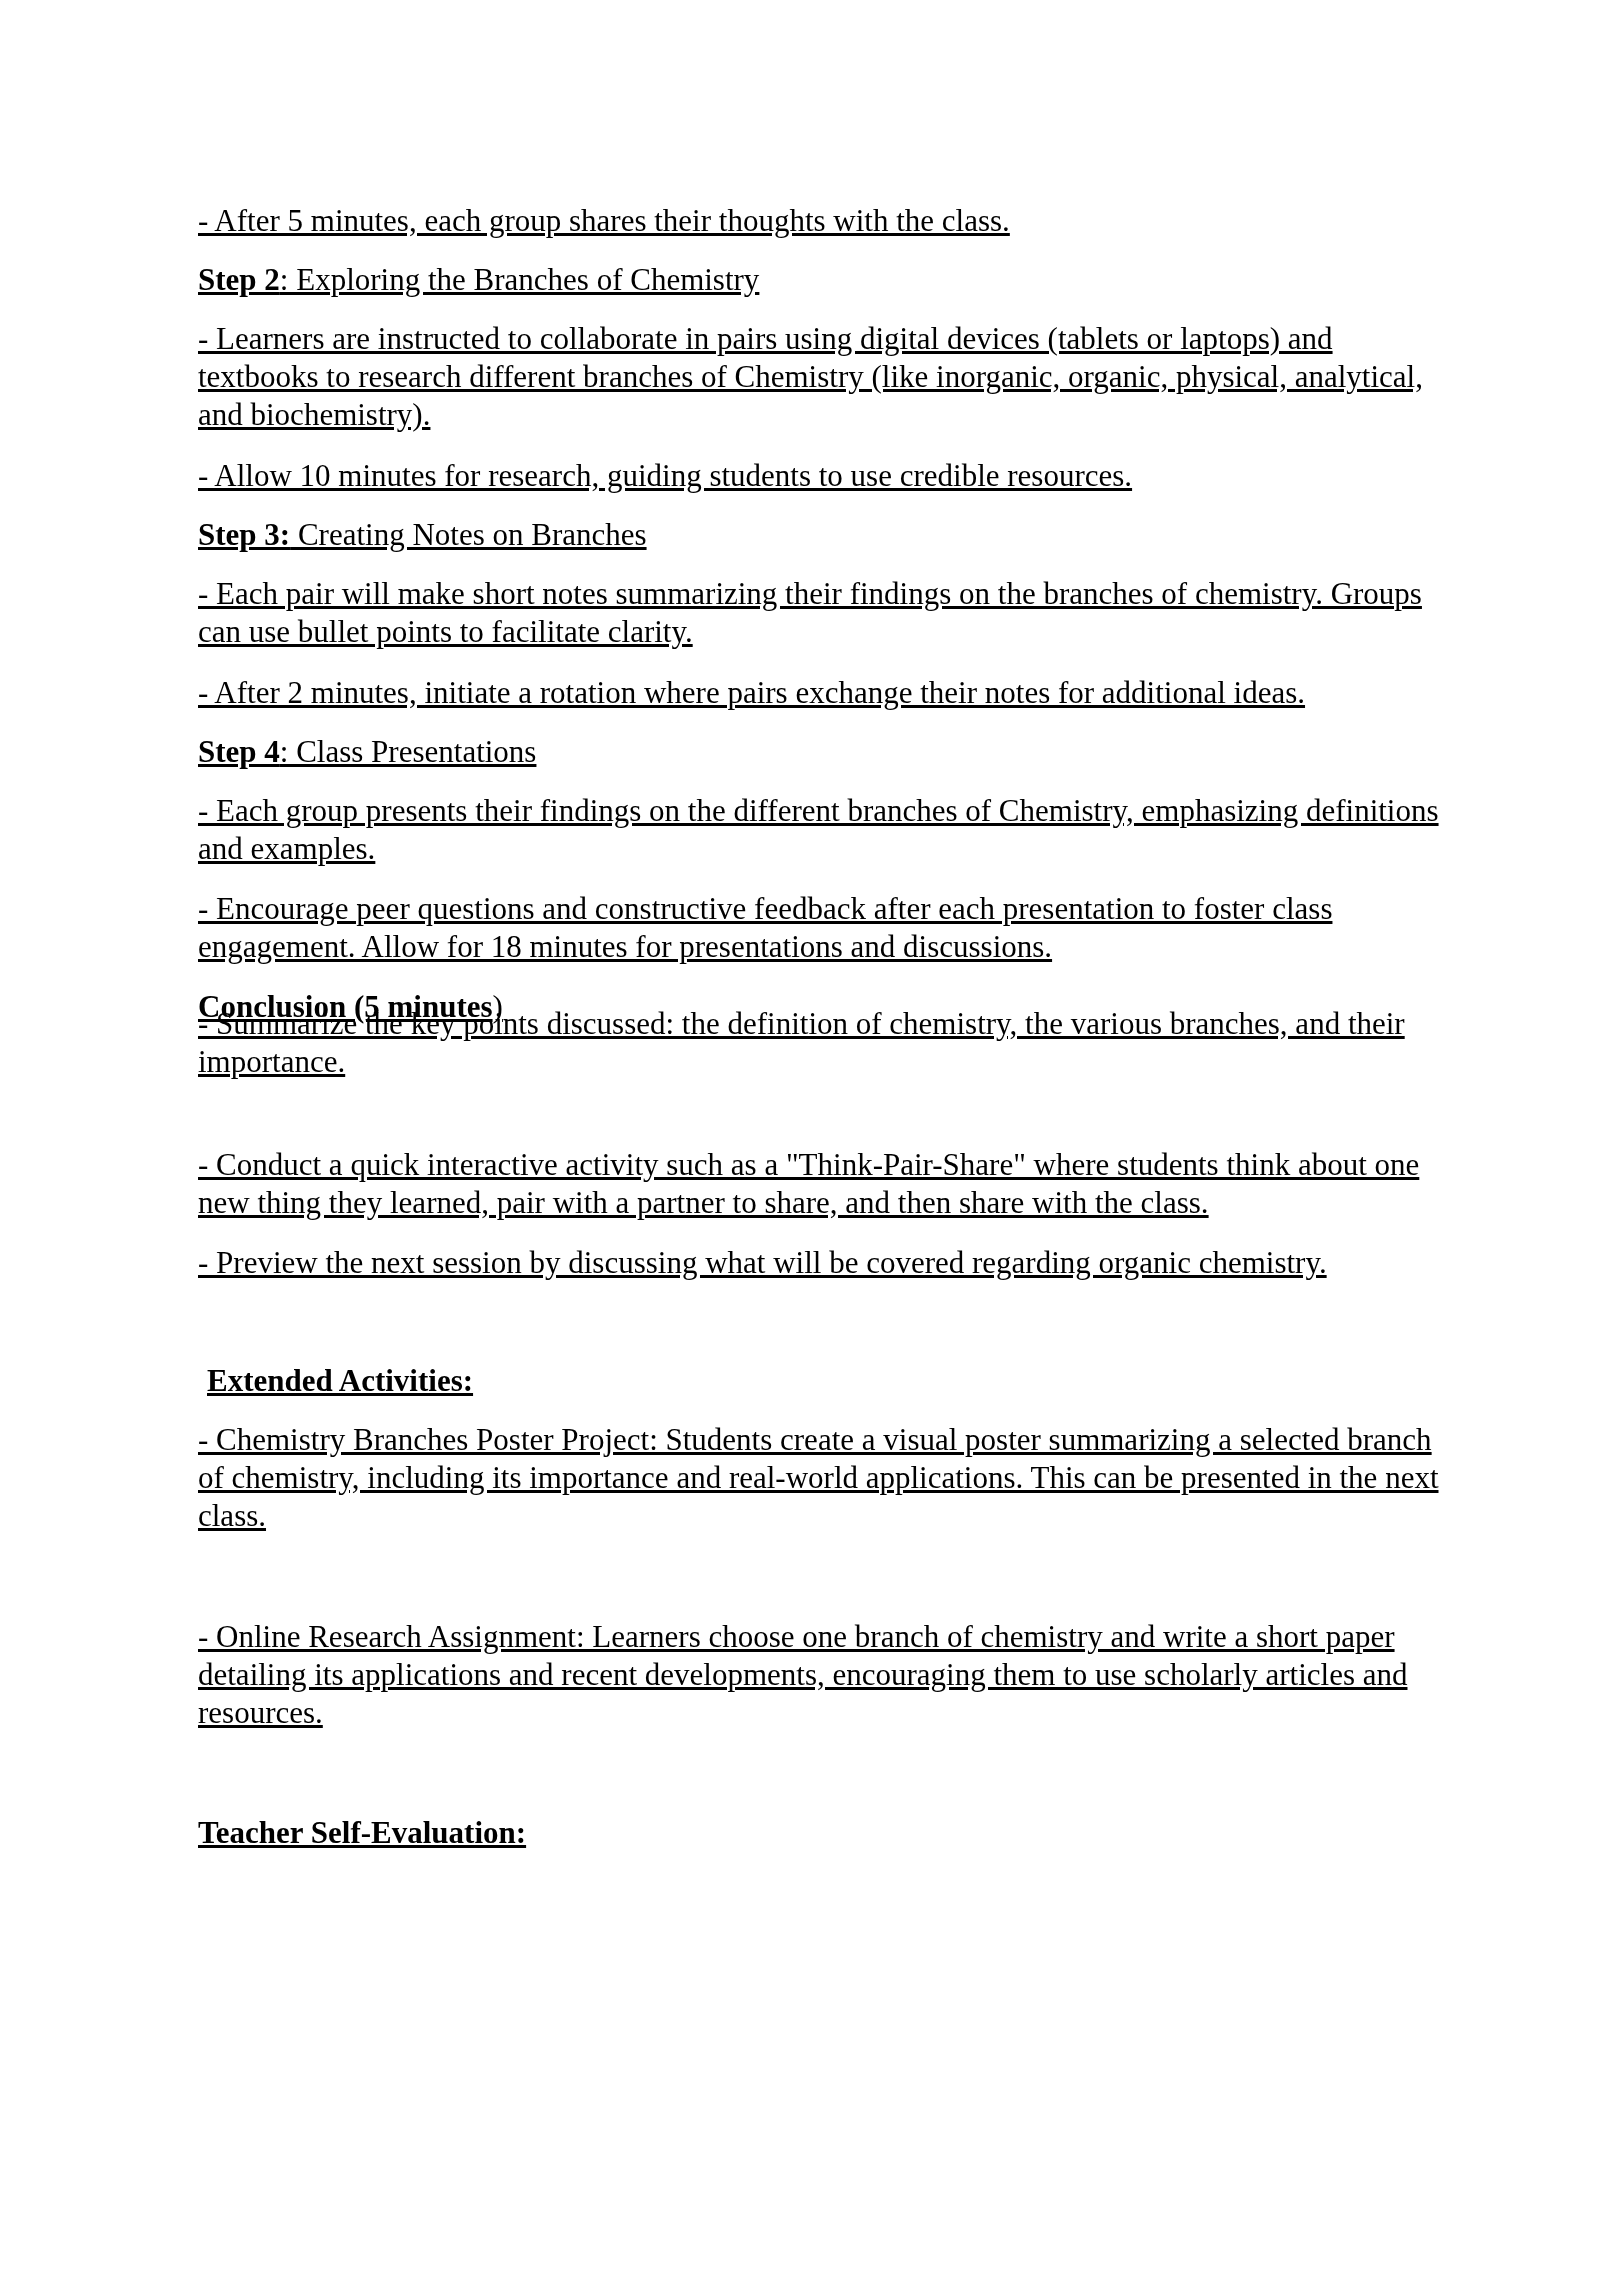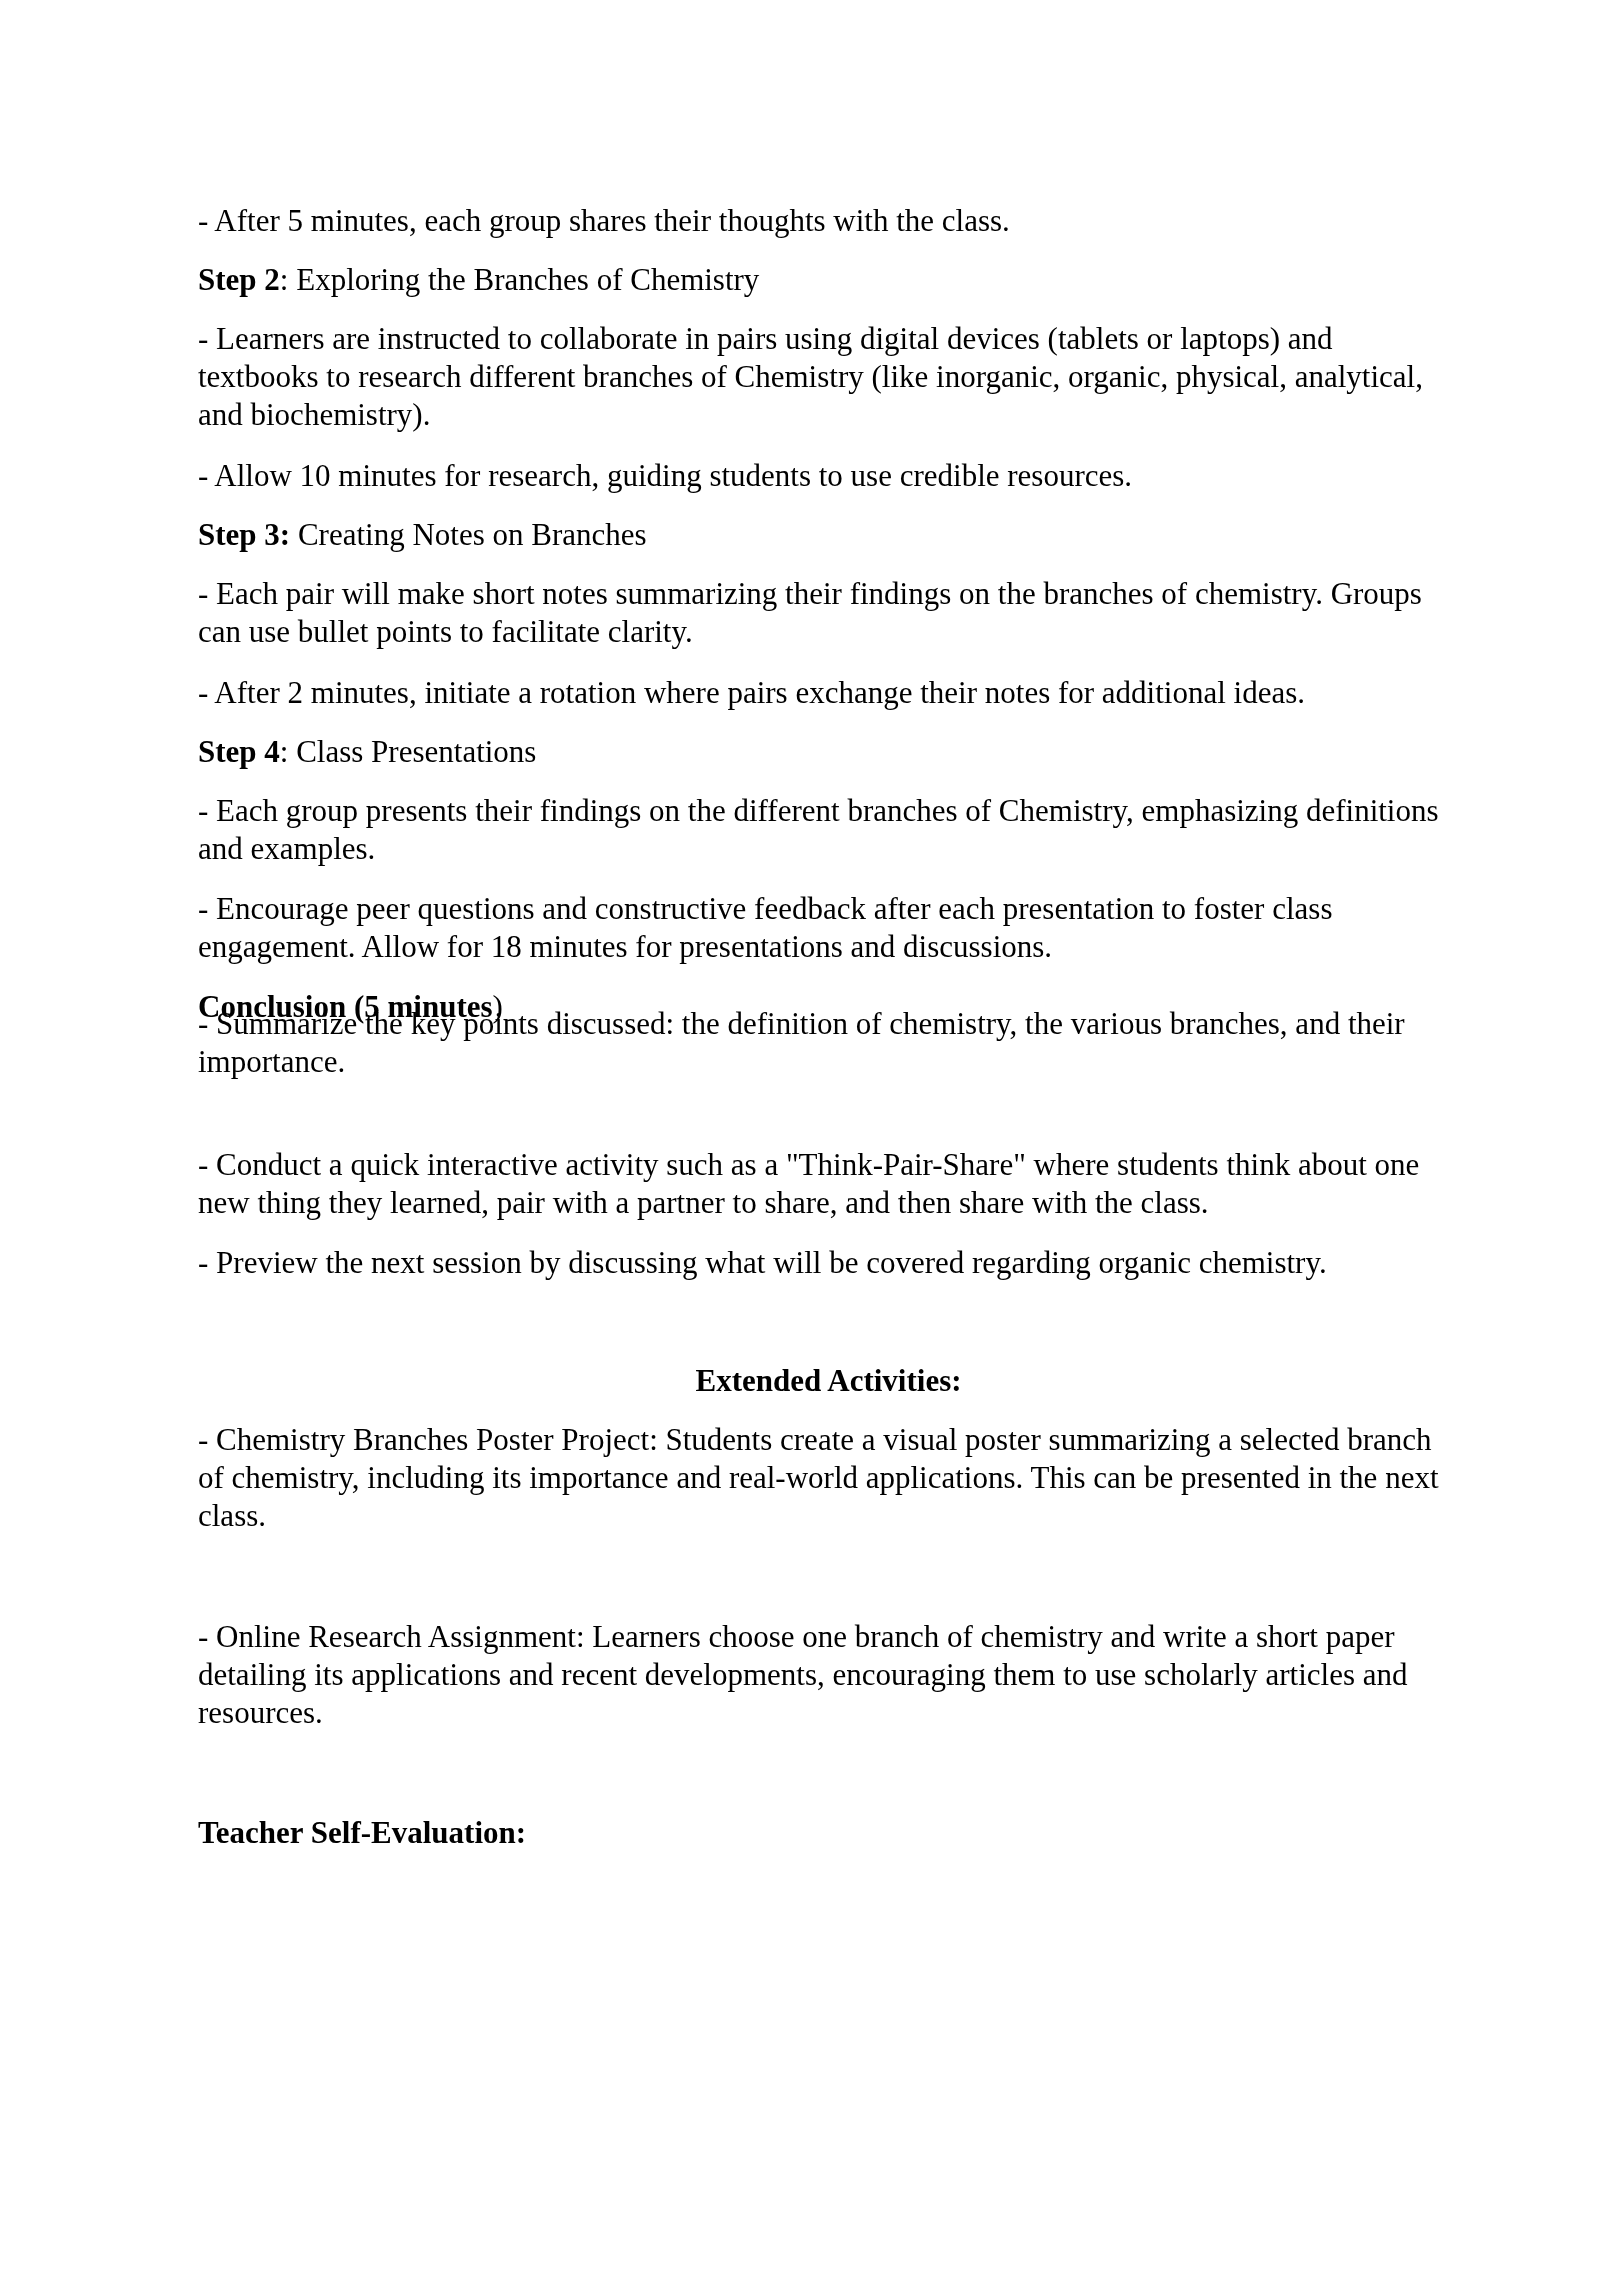--- a/index.html
+++ b/index.html
@@ -1,19 +1,19 @@
 <!DOCTYPE html>
 <html style="font-size:10.5px"><head>
 <meta charset="utf-8">
 <style>
   html, body { margin:0; padding:0; background:#ffffff; }
   body { width:1623px; height:2295px; position:relative; overflow:hidden;
          font-family:"Liberation Serif", "DejaVu Serif", serif; color:#000; }
-  .p { position:absolute; left:198px; width:1243px; font-size:31px; line-height:38px; margin:0; white-space:normal; }
-  .ind { left:207px;text-align:center; }
+  .p { position:absolute; left:198px; width:1243px; font-size:31px; line-height:38px; margin:0; white-space:normal;text-decoration:underline; }
+  .ind { left:207px; }
   b { font-weight:bold;margin-top:40px; }
 </style>
 </head>
 <body>
 
 <p class="p" style="top:202px"><span>- After 5 minutes, each group shares their thoughts with the class.</span></p>
 
 <p class="p" style="top:261px"><b>Step 2</b><span>: Exploring the Branches of Chemistry</span></p>
 
 <p class="p" style="top:320px"><span>- Learners are instructed to collaborate in pairs using digital devices (tablets or laptops) and textbooks to research different branches of Chemistry (like inorganic, organic, physical, analytical, and biochemistry).</span></p>

